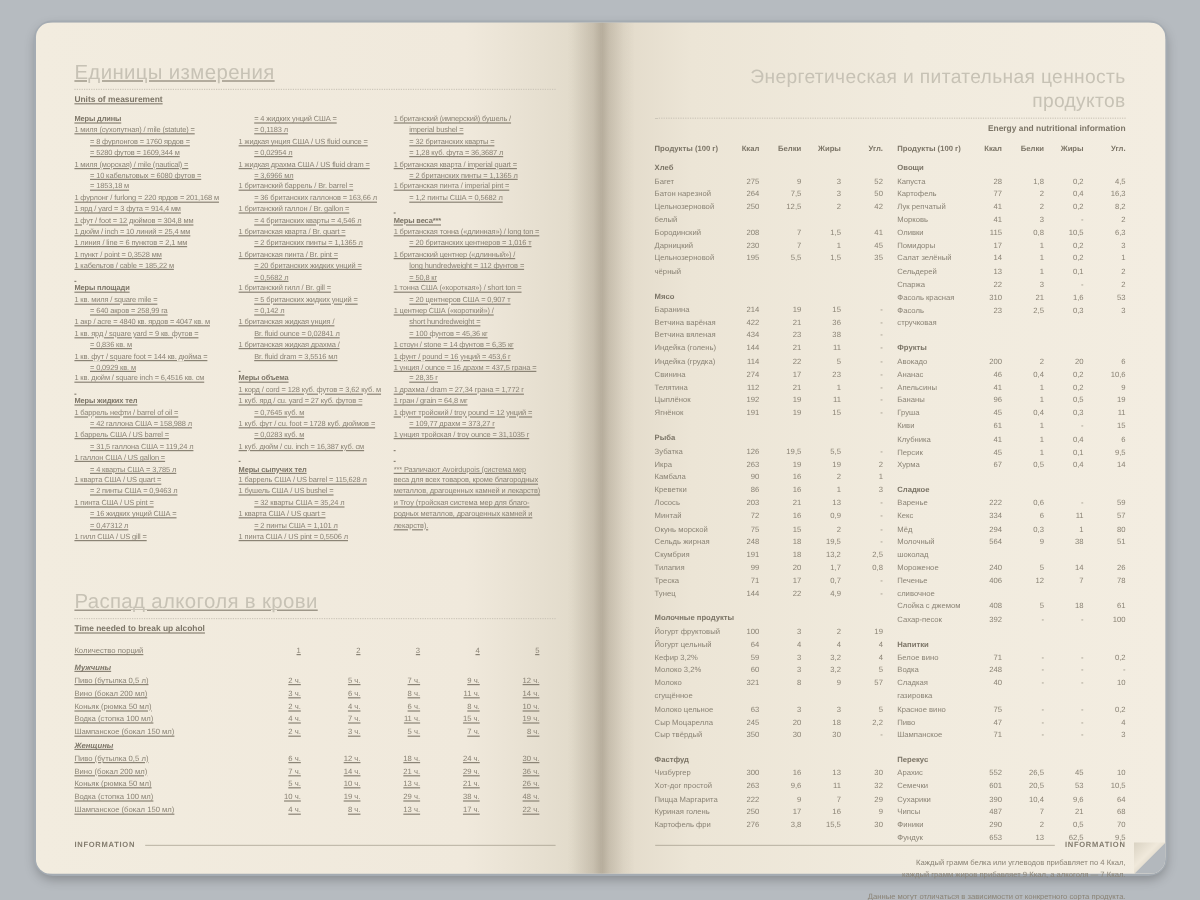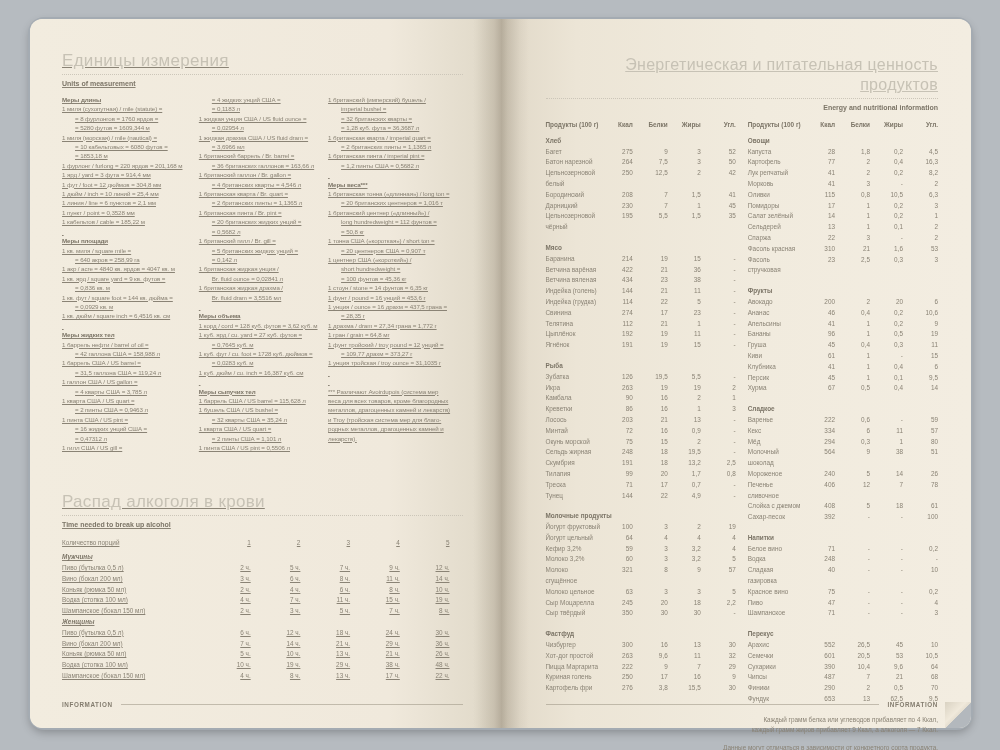--- a/index.html
+++ b/index.html
@@ -29,21 +29,21 @@
     background:linear-gradient(to right,rgba(96,86,68,0) 0%,rgba(96,86,68,.14) 38%,rgba(96,86,68,.26) 50%,rgba(96,86,68,.14) 62%,rgba(96,86,68,0) 100%);
     pointer-events:none;
   }
   .curl {
     position:absolute; right:0; bottom:0; width:26px; height:26px;
     border-radius:0 0 12px 0;
     background:linear-gradient(315deg,#b3b8bd 48%,#e6dfd1 50%,#f0e9db 60%,#d9d2c2 100%);
   }
   
   .sec-title { font-size:17px; font-weight:400; color:#c7c2b5; letter-spacing:.3px; line-height:20px; }
-  .page.right .sec-title { font-size:16px; text-align:right;text-decoration:underline; }
+  .page.right .sec-title { font-size:16px; text-align:right; }
   .sec-rule { border-bottom:1px dotted #ccc6b9; margin-top:3px; }
   .sec-sub { font-size:7px; font-weight:bold; color:#7c7567; margin-top:4px; line-height:9px; }
   .page.right .sec-sub { text-align:right; }
   
   .units-cols { display:grid; grid-template-columns:1fr .94fr 1.06fr; column-gap:10px; margin-top:7px; }
   .uline { font-size:6.2px; line-height:9.4px; letter-spacing:-.1px; white-space:nowrap; color:#8a8375; }
   .uline.ind { padding-left:13px; }
   .uline.bold { font-weight:bold; color:#7c7567; }
   
   .sec-head.alc { margin-top:40px; }

